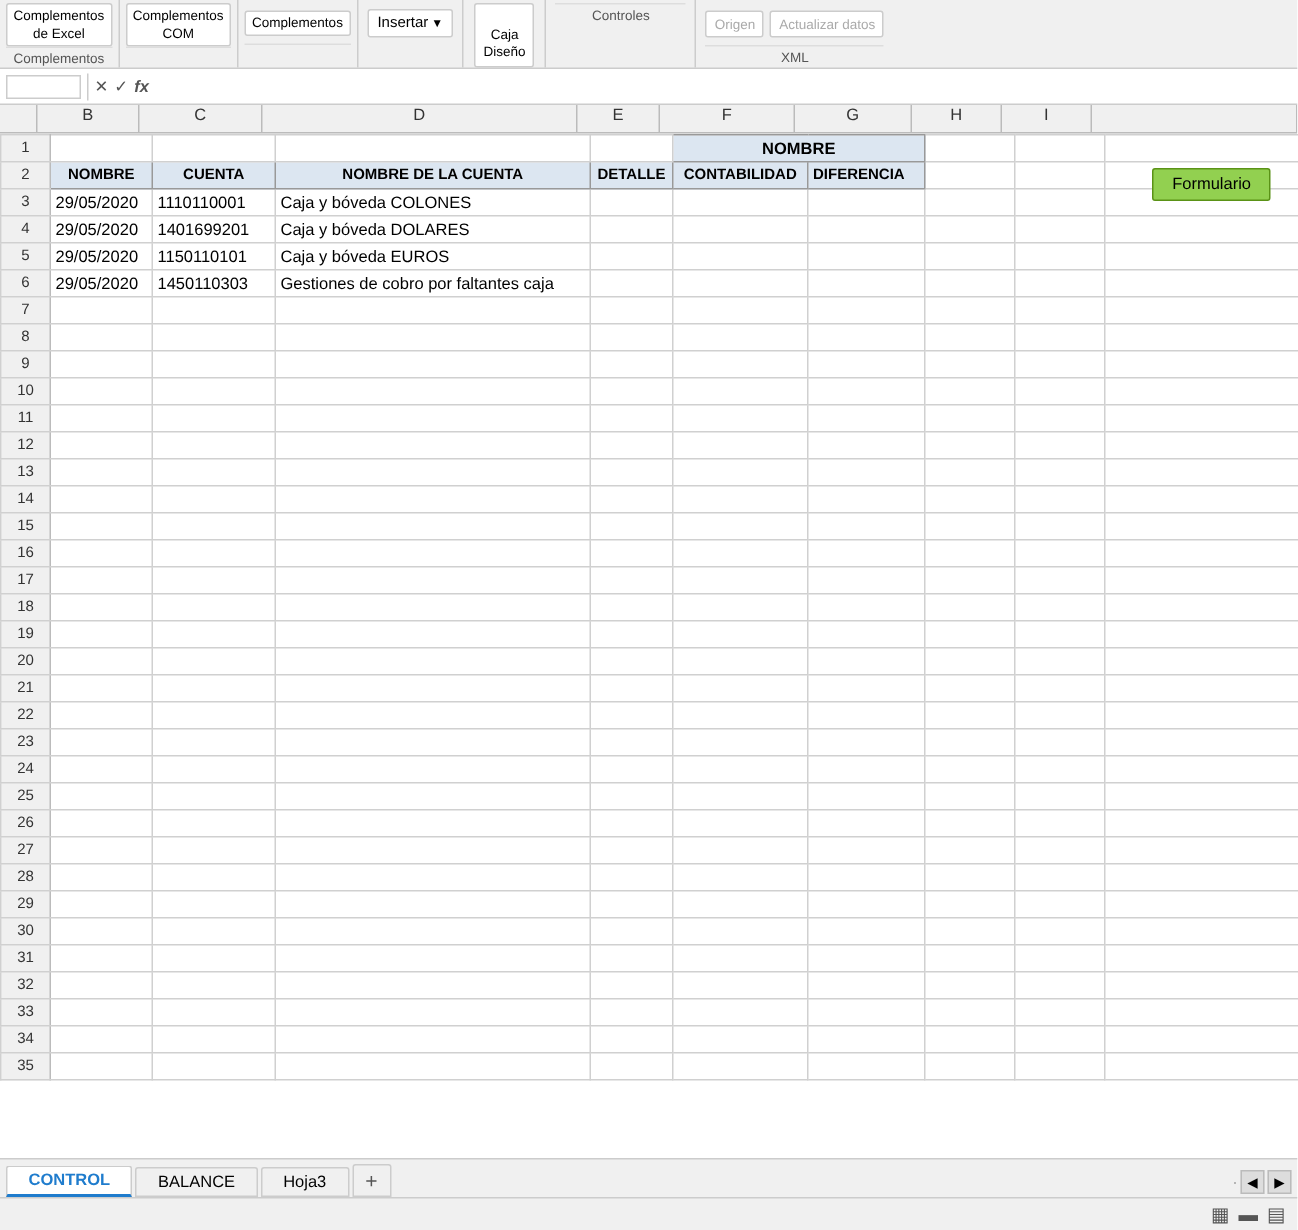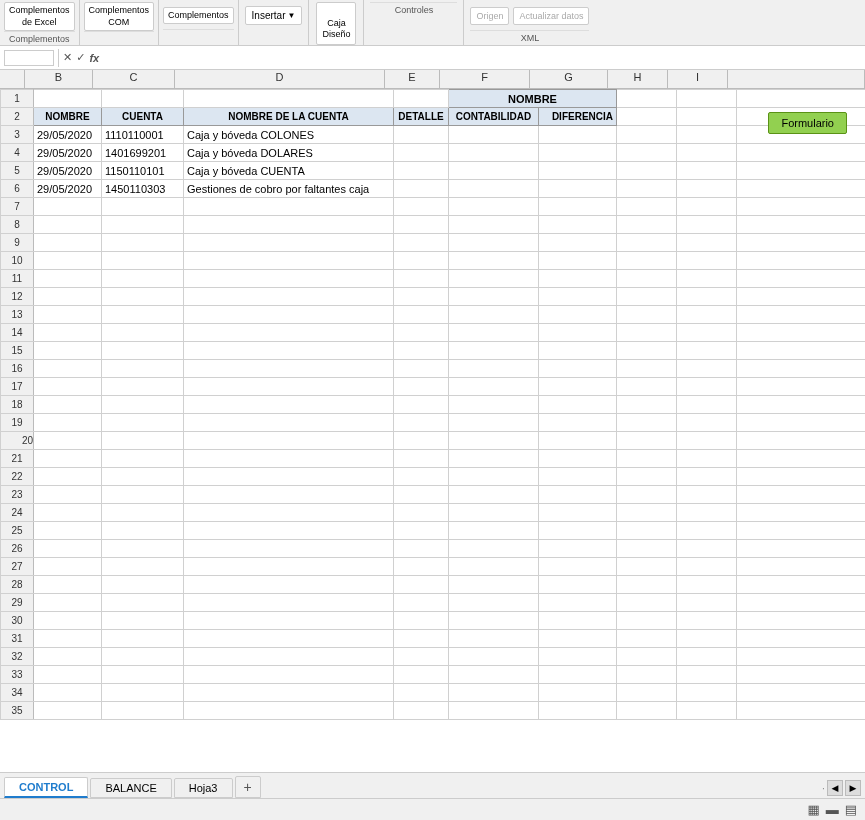--- a/index.html
+++ b/index.html
@@ -116,21 +116,21 @@
             <td data-name="cell-1-rest" style="width:200px; border:1px solid #d0d0d0;"></td>
           </tr>
 
           <tr data-name="header-labels-row">
             <td data-name="row-num-2" style="width:25px; min-width:25px; background:#f0f0f0; text-align:center; font-size:10px; border:1px solid #d0d0d0; border-right:1px solid #bbb; color:#333;">2</td>
             <td data-name="cell-2b-fecha" style="width:68px; min-width:68px; background:#dce6f1; border:1px solid #999; height:18px; padding:0 3px; font-size:10px; font-weight:bold; text-align:center;">NOMBRE</td>
             <td data-name="cell-2c-cuenta" style="width:82px; min-width:82px; background:#dce6f1; border:1px solid #999; height:18px; padding:0 3px; font-size:10px; font-weight:bold; text-align:center;">CUENTA</td>
             <td data-name="cell-2d-nombre" style="width:210px; min-width:210px; background:#dce6f1; border:1px solid #999; height:18px; padding:0 3px; font-size:10px; font-weight:bold; text-align:center;">NOMBRE DE LA CUENTA</td>
             <td data-name="cell-2e-detalle" style="width:55px; min-width:55px; background:#dce6f1; border:1px solid #999; height:18px; padding:0 3px; font-size:10px; font-weight:bold; text-align:center;">DETALLE</td>
             <td data-name="cell-2f-contabilidad" style="width:90px; min-width:90px; background:#dce6f1; border:1px solid #999; height:18px; padding:0 3px; font-size:10px; font-weight:bold; text-align:center;">CONTABILIDAD</td>
-            <td data-name="cell-2g-diferencia" style="width:78px; min-width:78px; background:#dce6f1; border:1px solid #999; height:18px; padding:0 3px; font-size:10px; font-weight:bold; text-align:right;">DIFERENCIA</td>
+            <td data-name="cell-2g-diferencia" style="width:78px; min-width:78px; background:#dce6f1; border:1px solid #999; height:18px; padding:0 3px; font-size:10px; font-weight:bold; text-align:left;">DIFERENCIA</td>
             <td data-name="cell-2h" style="width:60px; min-width:60px; border:1px solid #d0d0d0; height:18px;"></td>
             <td data-name="cell-2i" style="width:60px; min-width:60px; border:1px solid #d0d0d0; height:18px;"></td>
             <td data-name="cell-2-rest" style="width:200px; border:1px solid #d0d0d0;"></td>
           </tr>
 
           <tr data-name="data-row-3">
             <td data-name="row-num-3" style="width:25px; min-width:25px; background:#f0f0f0; text-align:center; font-size:10px; border:1px solid #d0d0d0; border-right:1px solid #bbb; color:#333;">3</td>
             <td data-name="cell-3b" style="width:68px; border:1px solid #d0d0d0; height:18px; padding:0 3px; font-size:11px;">29/05/2020</td>
             <td data-name="cell-3c" style="width:82px; border:1px solid #d0d0d0; height:18px; padding:0 3px; font-size:11px;">1110110001</td>
             <td data-name="cell-3d" style="width:210px; border:1px solid #d0d0d0; height:18px; padding:0 3px; font-size:11px;">Caja y bóveda COLONES</td>
@@ -152,21 +152,21 @@
             <td data-name="cell-4g" style="width:78px; border:1px solid #d0d0d0; height:18px;"></td>
             <td data-name="cell-4h" style="width:60px; border:1px solid #d0d0d0; height:18px;"></td>
             <td data-name="cell-4i" style="width:60px; border:1px solid #d0d0d0; height:18px;"></td>
             <td data-name="cell-4-rest" style="width:200px; border:1px solid #d0d0d0;"></td>
           </tr>
 
           <tr data-name="data-row-5">
             <td data-name="row-num-5" style="width:25px; min-width:25px; background:#f0f0f0; text-align:center; font-size:10px; border:1px solid #d0d0d0; border-right:1px solid #bbb; color:#333;">5</td>
             <td data-name="cell-5b" style="width:68px; border:1px solid #d0d0d0; height:18px; padding:0 3px; font-size:11px;">29/05/2020</td>
             <td data-name="cell-5c" style="width:82px; border:1px solid #d0d0d0; height:18px; padding:0 3px; font-size:11px;">1150110101</td>
-            <td data-name="cell-5d" style="width:210px; border:1px solid #d0d0d0; height:18px; padding:0 3px; font-size:11px;">Caja y bóveda CUENTA</td>
+            <td data-name="cell-5d" style="width:210px; border:1px solid #d0d0d0; height:18px; padding:0 3px; font-size:11px;">Caja y bóveda EUROS</td>
             <td data-name="cell-5e" style="width:55px; border:1px solid #d0d0d0; height:18px;"></td>
             <td data-name="cell-5f" style="width:90px; border:1px solid #d0d0d0; height:18px;"></td>
             <td data-name="cell-5g" style="width:78px; border:1px solid #d0d0d0; height:18px;"></td>
             <td data-name="cell-5h" style="width:60px; border:1px solid #d0d0d0; height:18px;"></td>
             <td data-name="cell-5i" style="width:60px; border:1px solid #d0d0d0; height:18px;"></td>
             <td data-name="cell-5-rest" style="width:200px; border:1px solid #d0d0d0;"></td>
           </tr>
 
           <tr data-name="data-row-6">
             <td data-name="row-num-6" style="width:25px; min-width:25px; background:#f0f0f0; text-align:center; font-size:10px; border:1px solid #d0d0d0; border-right:1px solid #bbb; color:#333;">6</td>
@@ -331,21 +331,21 @@
               <td style="border:1px solid #d0d0d0;"></td>
               <td style="border:1px solid #d0d0d0;"></td>
               <td style="border:1px solid #d0d0d0;"></td>
               <td style="border:1px solid #d0d0d0;"></td>
               <td style="border:1px solid #d0d0d0;"></td>
               <td style="border:1px solid #d0d0d0;"></td>
               <td style="border:1px solid #d0d0d0;"></td>
               <td style="border:1px solid #d0d0d0;"></td>
             </tr>
           <tr data-name="empty-row">
-              <td style="width:25px; min-width:25px; background:#f0f0f0; text-align:right; font-size:10px; border:1px solid #d0d0d0; border-right:1px solid #bbb; color:#333;">20</td>
+              <td style="width:25px; min-width:25px; background:#f0f0f0; text-align:center; font-size:10px; border:1px solid #d0d0d0; border-right:1px solid #bbb; color:#333;">20</td>
               <td style="border:1px solid #d0d0d0; height:18px;"></td>
               <td style="border:1px solid #d0d0d0;"></td>
               <td style="border:1px solid #d0d0d0;"></td>
               <td style="border:1px solid #d0d0d0;"></td>
               <td style="border:1px solid #d0d0d0;"></td>
               <td style="border:1px solid #d0d0d0;"></td>
               <td style="border:1px solid #d0d0d0;"></td>
               <td style="border:1px solid #d0d0d0;"></td>
               <td style="border:1px solid #d0d0d0;"></td>
             </tr>

